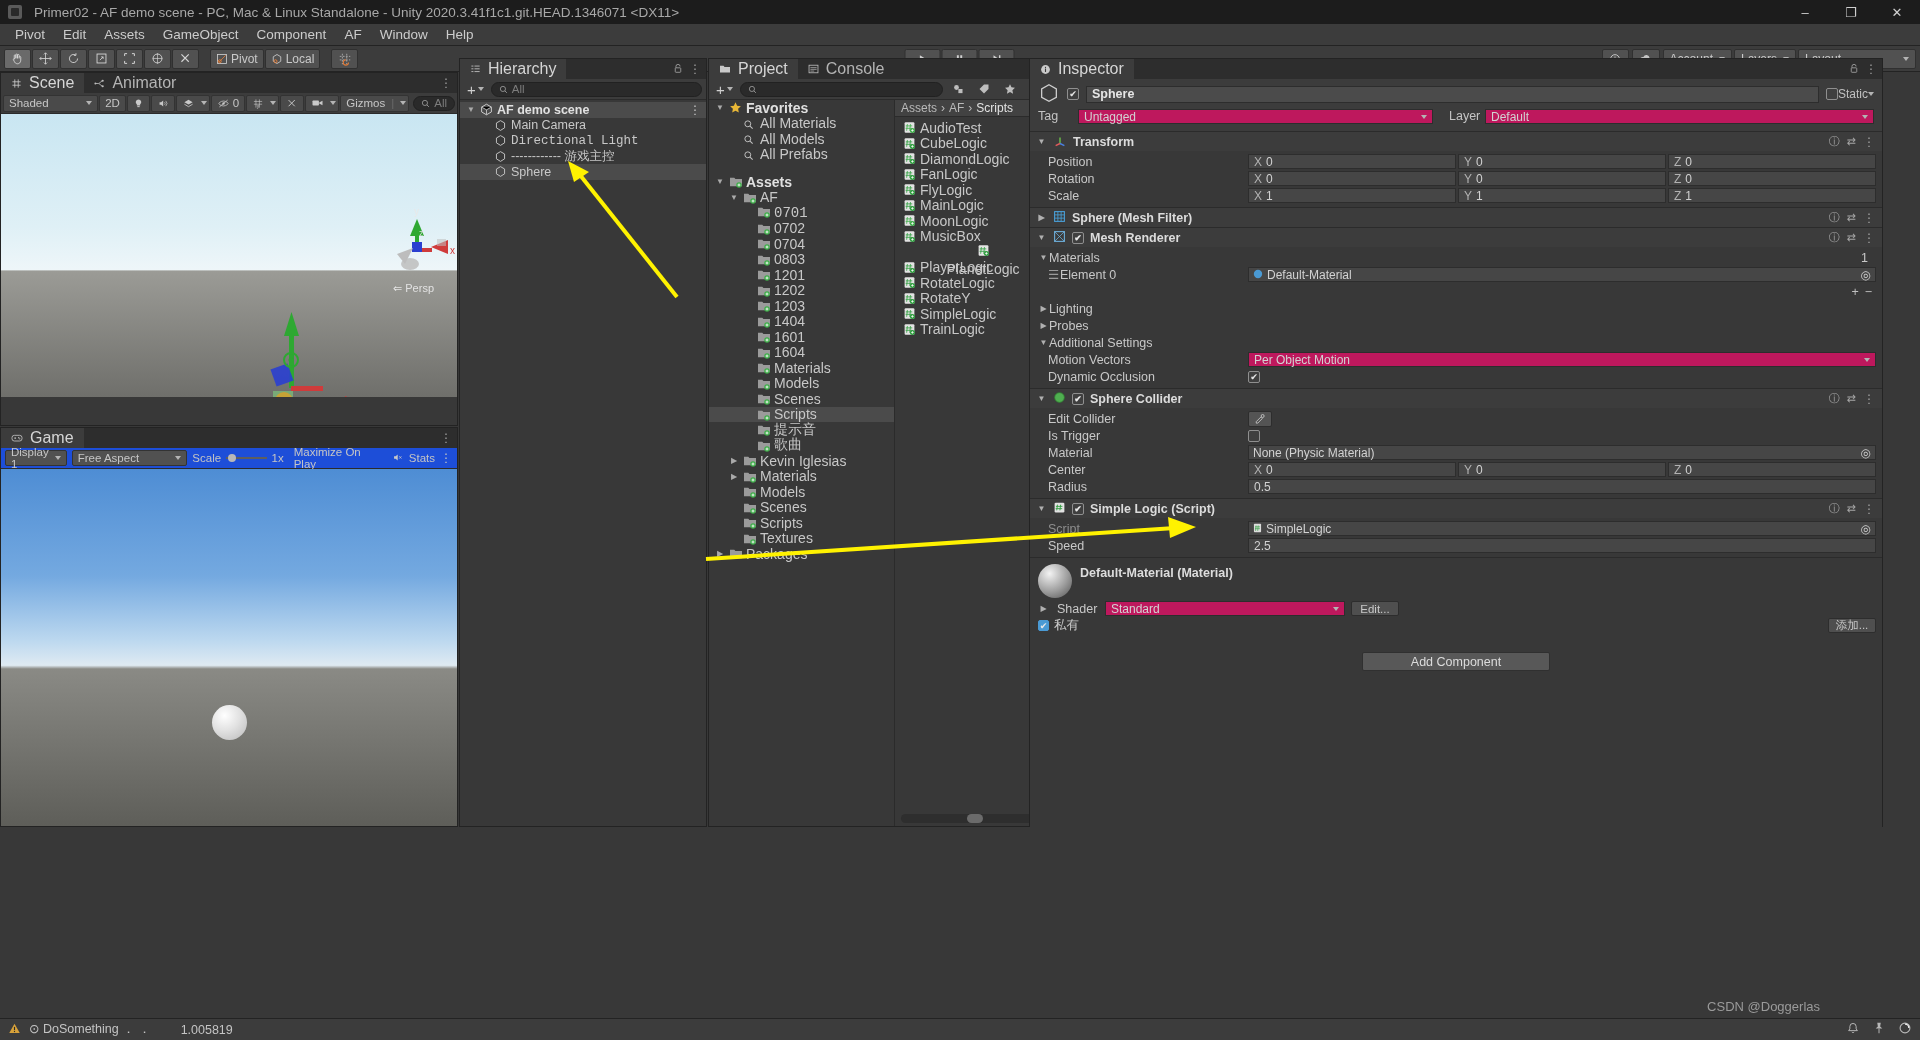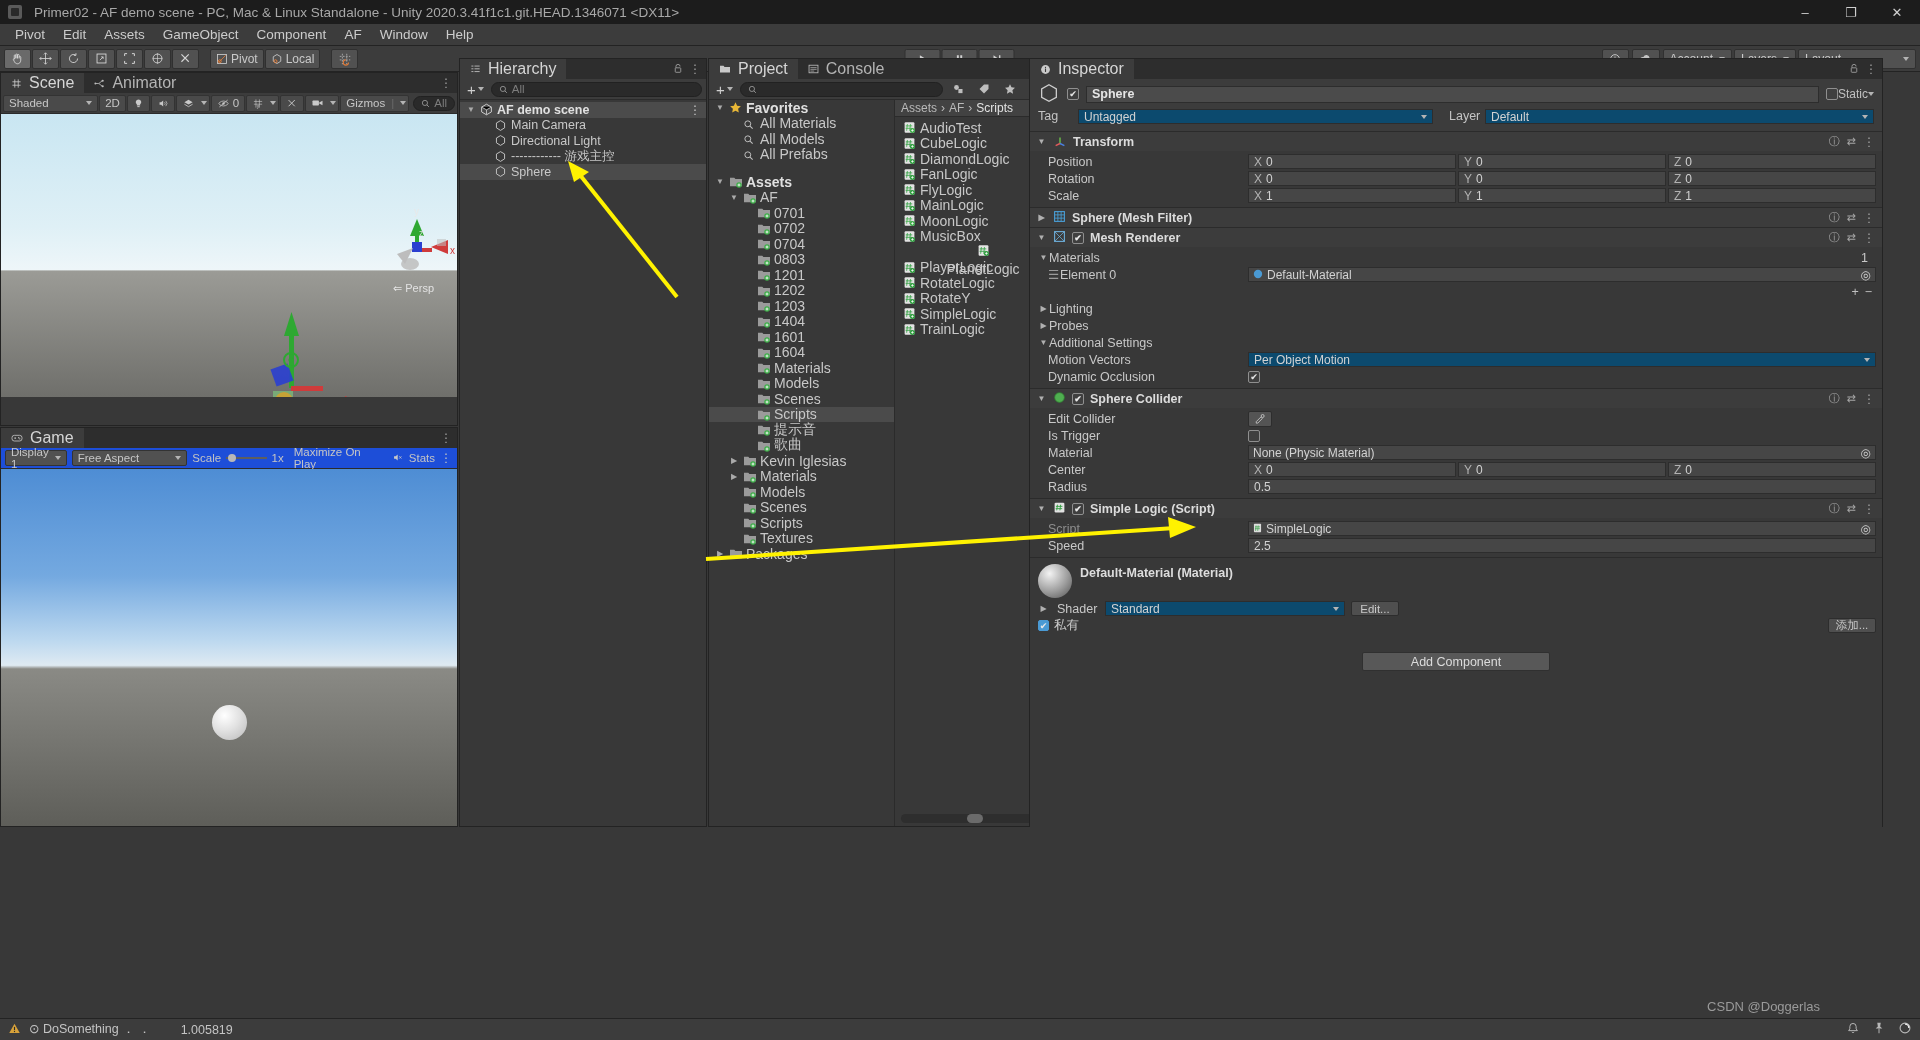--- a/index.html
+++ b/index.html
@@ -152,21 +152,21 @@
   .prow { height: 17px; display: flex; align-items: center; padding: 0 6px 0 18px;
           font-size: 12.5px; color: #c8c8c8; }
   .plabel { width: 200px; flex: none; }
   .vec3 { display: flex; flex: 1; gap: 2px; }
   .axis { flex: 1; height: 15px; background: #464646; border: 1px solid #2d2d2d;
           display: flex; align-items: center; gap: 4px; padding: 0 5px;
           font-size: 12px; color: #d2d2d2; }
   .axis .ax { color: #b2b2b2; }
   .valbox { flex: 1; height: 15px; background: #464646; border: 1px solid #2d2d2d;
             display: flex; align-items: center; padding: 0 5px; font-size: 12px; color: #d2d2d2; }
-  .selbox { flex: 1; height: 15px; background: #0c4a6e; border: 1px solid #2d2d2d;
+  .selbox { flex: 1; height: 15px; background: #be185d; border: 1px solid #2d2d2d;
             display: flex; align-items: center; justify-content: space-between;
             padding: 0 5px; font-size: 12px; color: #d2d2d2; }
   .objfield { flex: 1; height: 15px; background: #464646; border: 1px solid #2d2d2d;
               display: flex; align-items: center; justify-content: space-between;
               padding: 0 4px; font-size: 12px; color: #d2d2d2; }
   .cb { width: 12px; height: 12px; background: #3f3f3f; border: 1px solid #8f8f8f;
         border-radius: 2px; display: flex; align-items: center; justify-content: center;
         font-size: 10px; color: #e6e6e6; flex: none; }
   .cb.checked::after { content: "\2714"; font-size: 9px; color: #e8e8e8; }
   .foldarrow { width: 11px; text-align: center; font-size: 8px; color: #b0b0b0; flex: none; }
@@ -552,21 +552,21 @@
           <span style="font-weight: bold; color: rgb(224, 224, 224);">AF demo scene</span>
           <span class="dots" style="margin-left: auto; padding-right: 4px;">⋮</span>
         </div>
         <div class="trow" style="padding-left: 20px;">
           <span class="arrow blank">▶</span>
           <span class="ico"><svg width="13" height="13" viewBox="0 0 16 16">
               <path d="M8 2l5 2.9v6L8 14l-5-3.1v-6z" fill="none" stroke="#c2c2c2" stroke-width="1.2"></path>
             </svg></span>
           <span>Main Camera</span>
         </div>
-        <div class="trow" style="padding-left: 20px;">
+        <div class="trow" style="padding-left: 20px; font-family: Liberation Mono, monospace;">
           <span class="arrow blank">▶</span>
           <span class="ico"><svg width="13" height="13" viewBox="0 0 16 16">
               <path d="M8 2l5 2.9v6L8 14l-5-3.1v-6z" fill="none" stroke="#c2c2c2" stroke-width="1.2"></path>
             </svg></span>
           <span>Directional Light</span>
         </div>
         <div class="trow" style="padding-left: 20px;">
           <span class="arrow blank">▶</span>
           <span class="ico"><svg width="13" height="13" viewBox="0 0 16 16">
               <path d="M8 2l5 2.9v6L8 14l-5-3.1v-6z" fill="none" stroke="#c2c2c2" stroke-width="1.2"></path>
@@ -683,21 +683,21 @@
           </div>
           <div class="trow" style="height: 15.5px; padding-left: 20px;">
             <span class="arrow">▼</span>
             <span class="ico"><svg width="14" height="12" viewBox="0 0 16 14">
                 <path d="M1 2h5l1.3 1.6H15V12H1z" fill="#9b9b9b"></path>
                 <circle cx="11.5" cy="10.5" r="3.2" fill="#3fae4a"></circle>
                 <path d="M11.5 8.8v3.4M9.8 10.5h3.4" stroke="#fff" stroke-width="1"></path>
               </svg></span>
             <span>AF</span>
           </div>
-          <div class="trow" style="height: 15.5px; padding-left: 34px;">
+          <div class="trow" style="height: 15.5px; padding-left: 34px; font-family: Liberation Mono, monospace;">
             <span class="arrow blank">▶</span>
             <span class="ico"><svg width="14" height="12" viewBox="0 0 16 14">
                 <path d="M1 2h5l1.3 1.6H15V12H1z" fill="#9b9b9b"></path>
                 <circle cx="11.5" cy="10.5" r="3.2" fill="#3fae4a"></circle>
                 <path d="M11.5 8.8v3.4M9.8 10.5h3.4" stroke="#fff" stroke-width="1"></path>
               </svg></span>
             <span>0701</span>
           </div>
           <div class="trow" style="height: 15.5px; padding-left: 34px;">
             <span class="arrow blank">▶</span>

